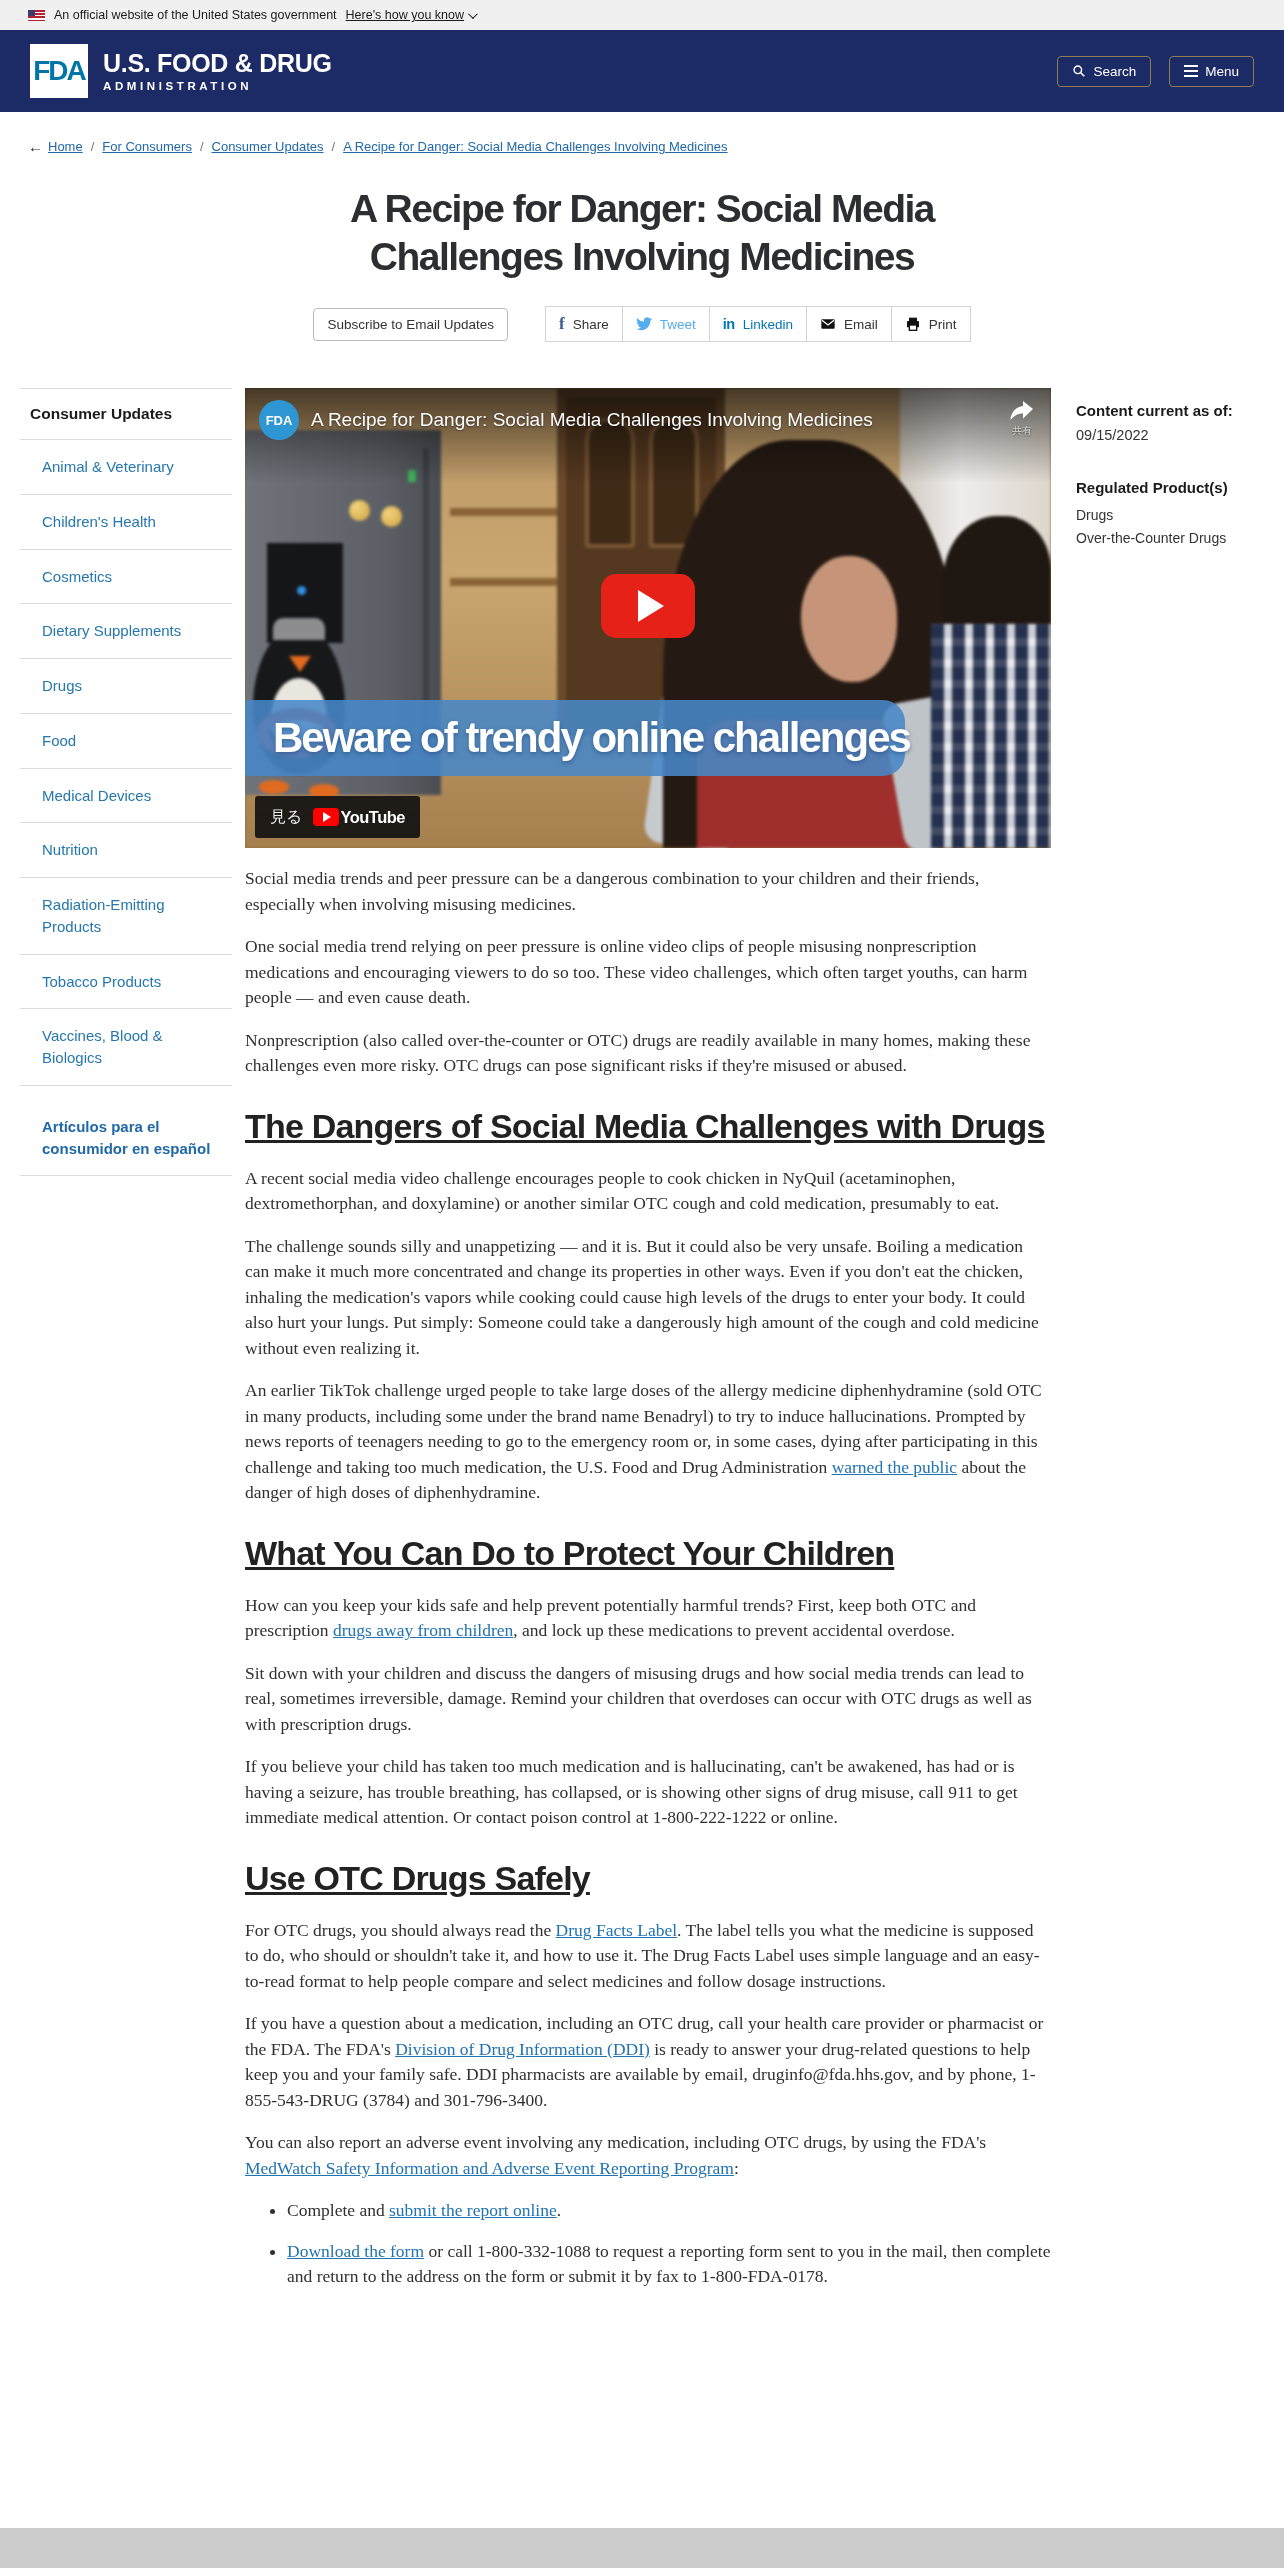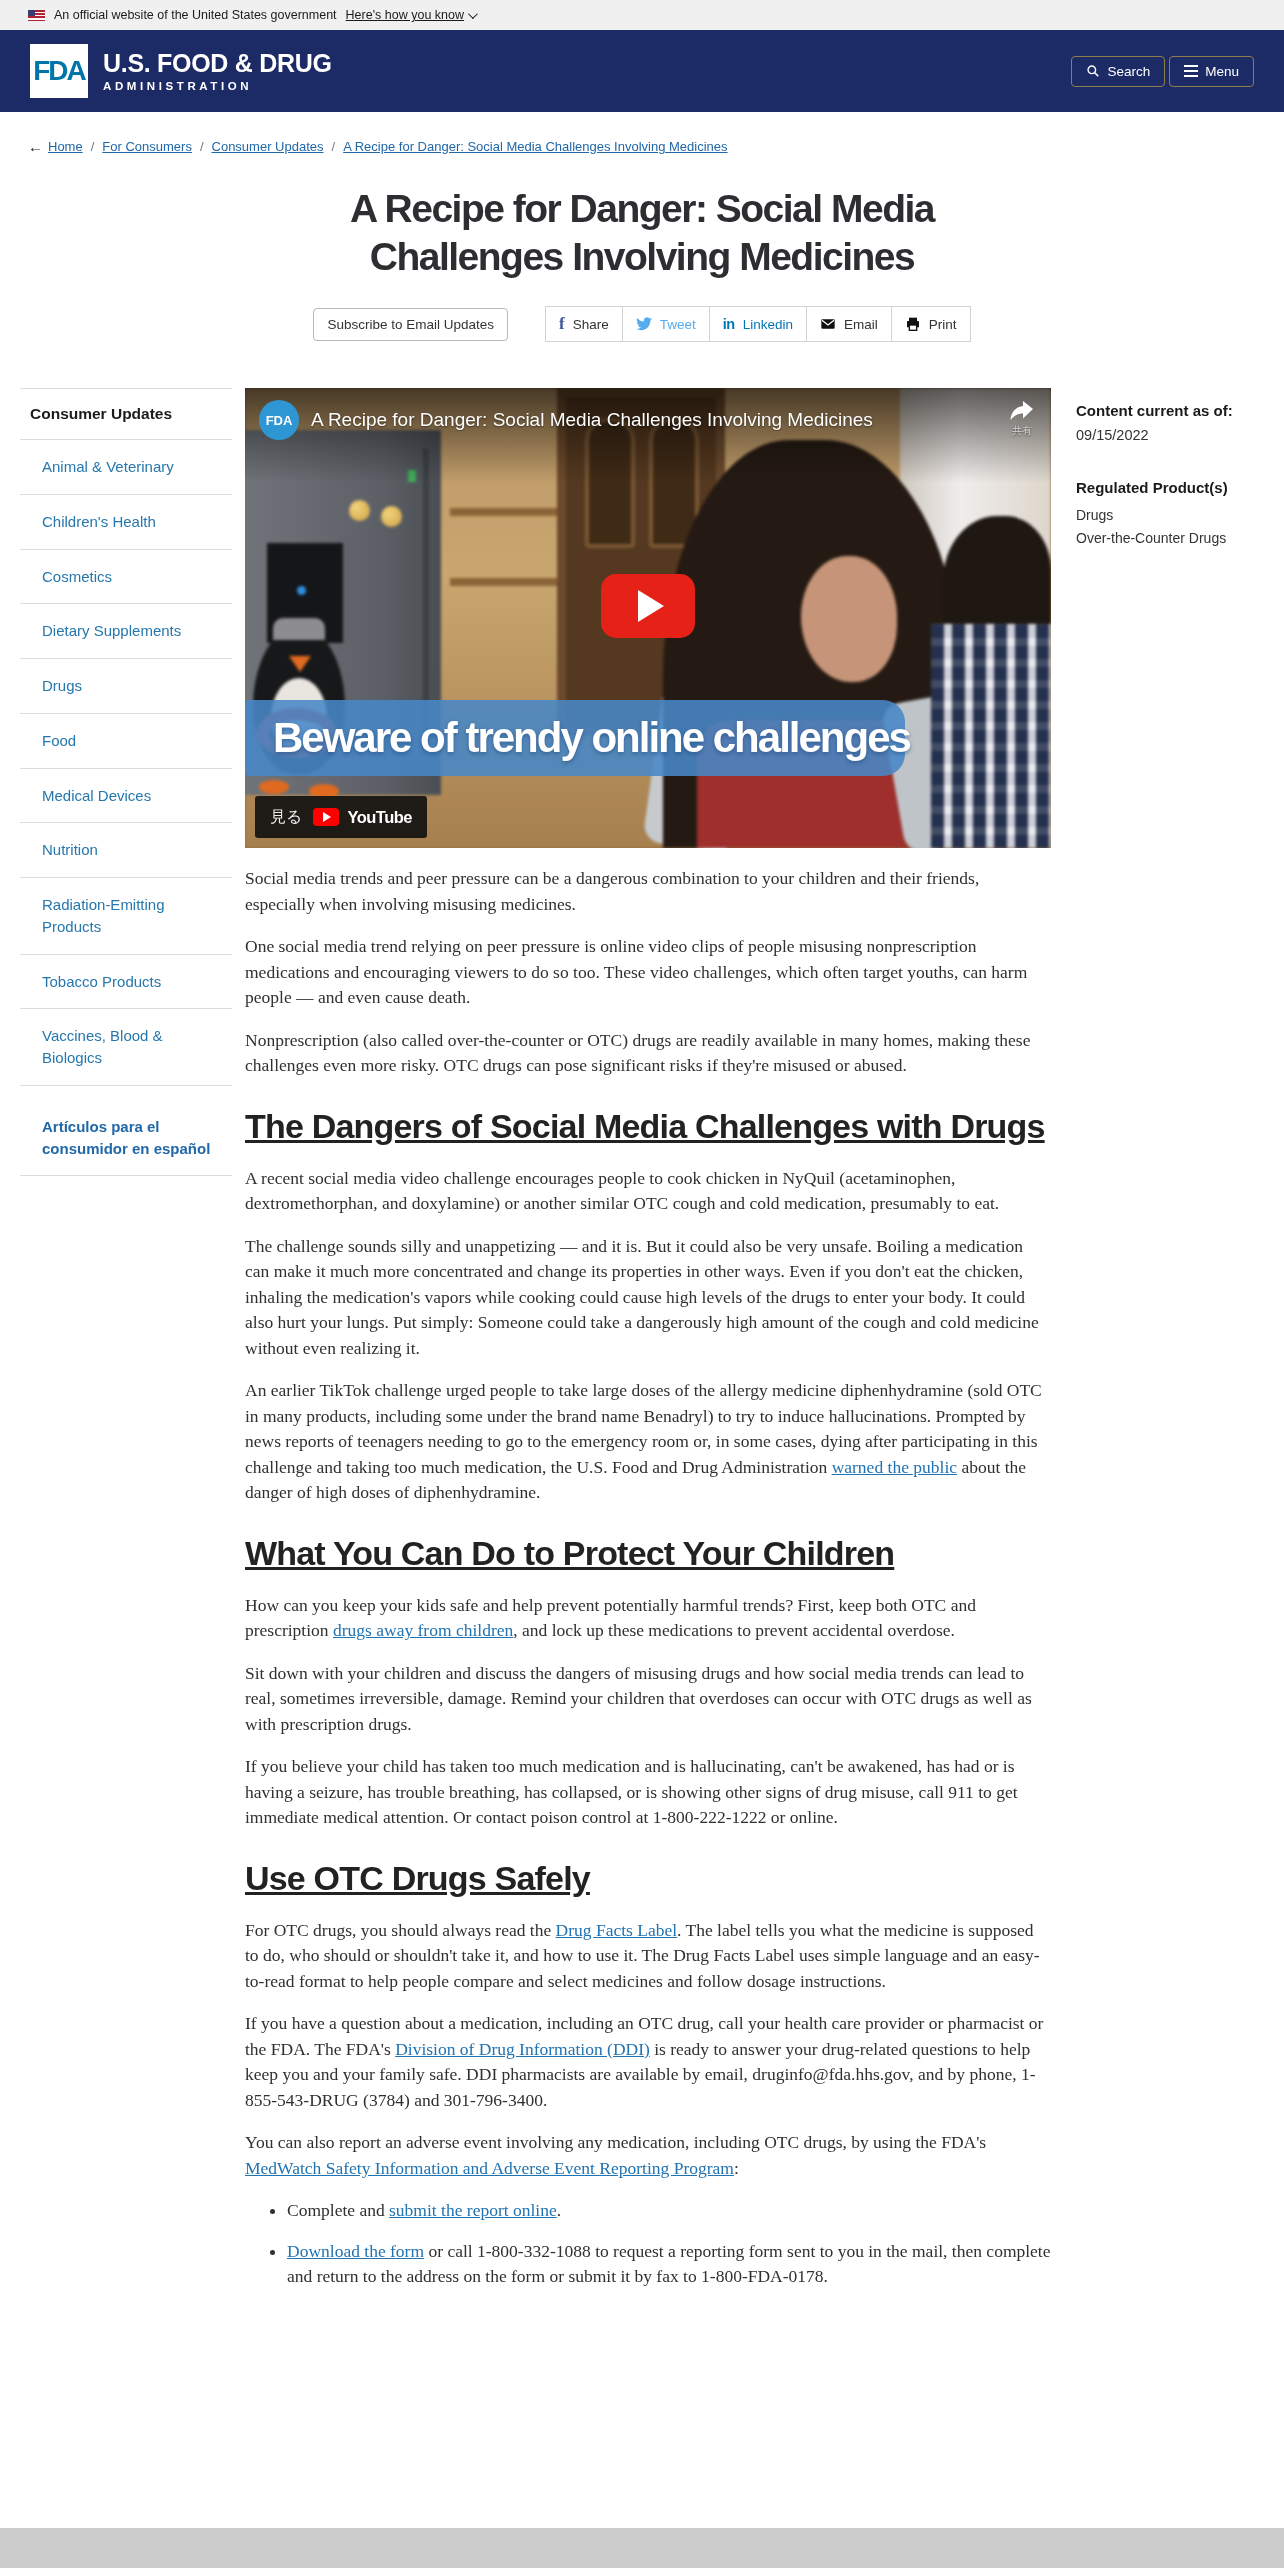--- a/index.html
+++ b/index.html
@@ -15,21 +15,21 @@
   .gov-link { color:#1b1b1b; text-decoration:underline; display:inline-flex; align-items:center; gap:4px; cursor:pointer; }
   .chev { width:7px; height:7px; border-right:1.5px solid #1b1b1b; border-bottom:1.5px solid #1b1b1b; transform:rotate(45deg) translateY(-2px); display:inline-block; }
 
   
   .site-header { height:82px; background:#1c2a66; display:flex; align-items:center; padding:0 30px; }
   .fda-box { width:58px; height:54px; background:#fff; display:flex; align-items:center; justify-content:center; margin-right:15px; flex:none; }
   .fda-box span { color:#0076a8; font-weight:bold; font-size:28px; letter-spacing:-2px; }
   .site-title-wrap { color:#fff; }
   .site-title { font-size:25px; font-weight:bold; letter-spacing:-0.3px; line-height:1; }
   .site-subtitle { font-size:11.5px; letter-spacing:3.6px; font-weight:bold; margin-top:4px; }
-  .hdr-actions { margin-left:auto; display:flex; gap:4px; }
+  .hdr-actions { margin-left:auto; display:flex; gap:18px; }
   .hdr-btn { background:transparent; border:1px solid #8f7d4f; border-radius:4px; color:#fff; font-size:13.5px; padding:7px 14px; display:flex; align-items:center; gap:7px; cursor:pointer; font-family:inherit; }
   .hamburger { display:inline-flex; flex-direction:column; gap:2.5px; }
   .hamburger i { width:14px; height:2.2px; background:#fff; display:block; }
 
   
   .breadcrumb { margin:26px 28px 0; font-size:13px; color:#555; display:flex; align-items:center; flex-wrap:wrap; gap:8px; }
   .breadcrumb a { color:#2068a8; text-decoration:underline; }
   .bc-arrow { color:#1b1b1b; font-size:15px; margin-right:-3px; }
   .bc-sep { color:#777; }
 
@@ -96,21 +96,21 @@
   .vid-avatar { width:40px; height:40px; border-radius:50%; background:#2e96d2; color:#fff; display:flex; align-items:center; justify-content:center; font-weight:bold; font-size:13px; flex:none; cursor:pointer; }
   .vid-title { color:#fff; font-size:19px; text-shadow:0 1px 2px rgba(0,0,0,.5); white-space:nowrap; overflow:hidden; }
   .vid-share { position:absolute; right:16px; top:12px; display:flex; flex-direction:column; align-items:center; gap:2px; cursor:pointer; }
   .vid-share-label { color:#d6d6d6; font-size:10px; text-shadow:0 1px 2px rgba(0,0,0,.6); }
   .play-btn { position:absolute; left:50%; top:218px; transform:translate(-50%,-50%); width:94px; height:64px; background:#e62117; border-radius:15px; display:flex; align-items:center; justify-content:center; cursor:pointer; }
   .play-tri { width:0; height:0; border-left:26px solid #fff; border-top:16px solid transparent; border-bottom:16px solid transparent; margin-left:6px; }
   .vid-banner { position:absolute; left:0; bottom:72px; width:660px; height:76px; background:rgba(72,136,199,.88); border-radius:4px 22px 22px 4px; display:flex; align-items:center; padding-left:28px; }
   .vid-banner span { color:#fff; font-weight:bold; font-size:42px; letter-spacing:-2px; text-shadow:0 2px 4px rgba(30,70,120,.55); white-space:nowrap; }
   .watch-bar { position:absolute; left:10px; bottom:10px; height:42px; background:rgba(18,18,18,.92); border-radius:3px; display:flex; align-items:center; gap:11px; padding:0 15px; cursor:pointer; }
   .watch-label { color:#eee; font-size:16px; font-family:"DejaVu Sans",sans-serif; }
-  .yt-logo { display:flex; align-items:center; gap:8px; }
+  .yt-logo { display:flex; align-items:center; gap:1px; }
   .yt-badge { width:26px; height:18px; background:#f00; border-radius:4px; display:flex; align-items:center; justify-content:center; }
   .yt-badge i { width:0; height:0; border-left:8px solid #fff; border-top:5px solid transparent; border-bottom:5px solid transparent; display:block; margin-left:1px; }
   .yt-label { color:#fff; font-weight:bold; font-size:16.5px; letter-spacing:-0.5px; }
 
   
   .meta { width:190px; margin-left:25px; padding-top:14px; font-size:15px; color:#1b1b1b; flex:none; }
   .meta .label { font-weight:bold; margin-bottom:8px; }
   .meta .date { font-size:14.5px; color:#333; }
   .meta .group2 { margin-top:36px; }
   .meta .ritem { font-size:14px; line-height:1.6; color:#333; }

